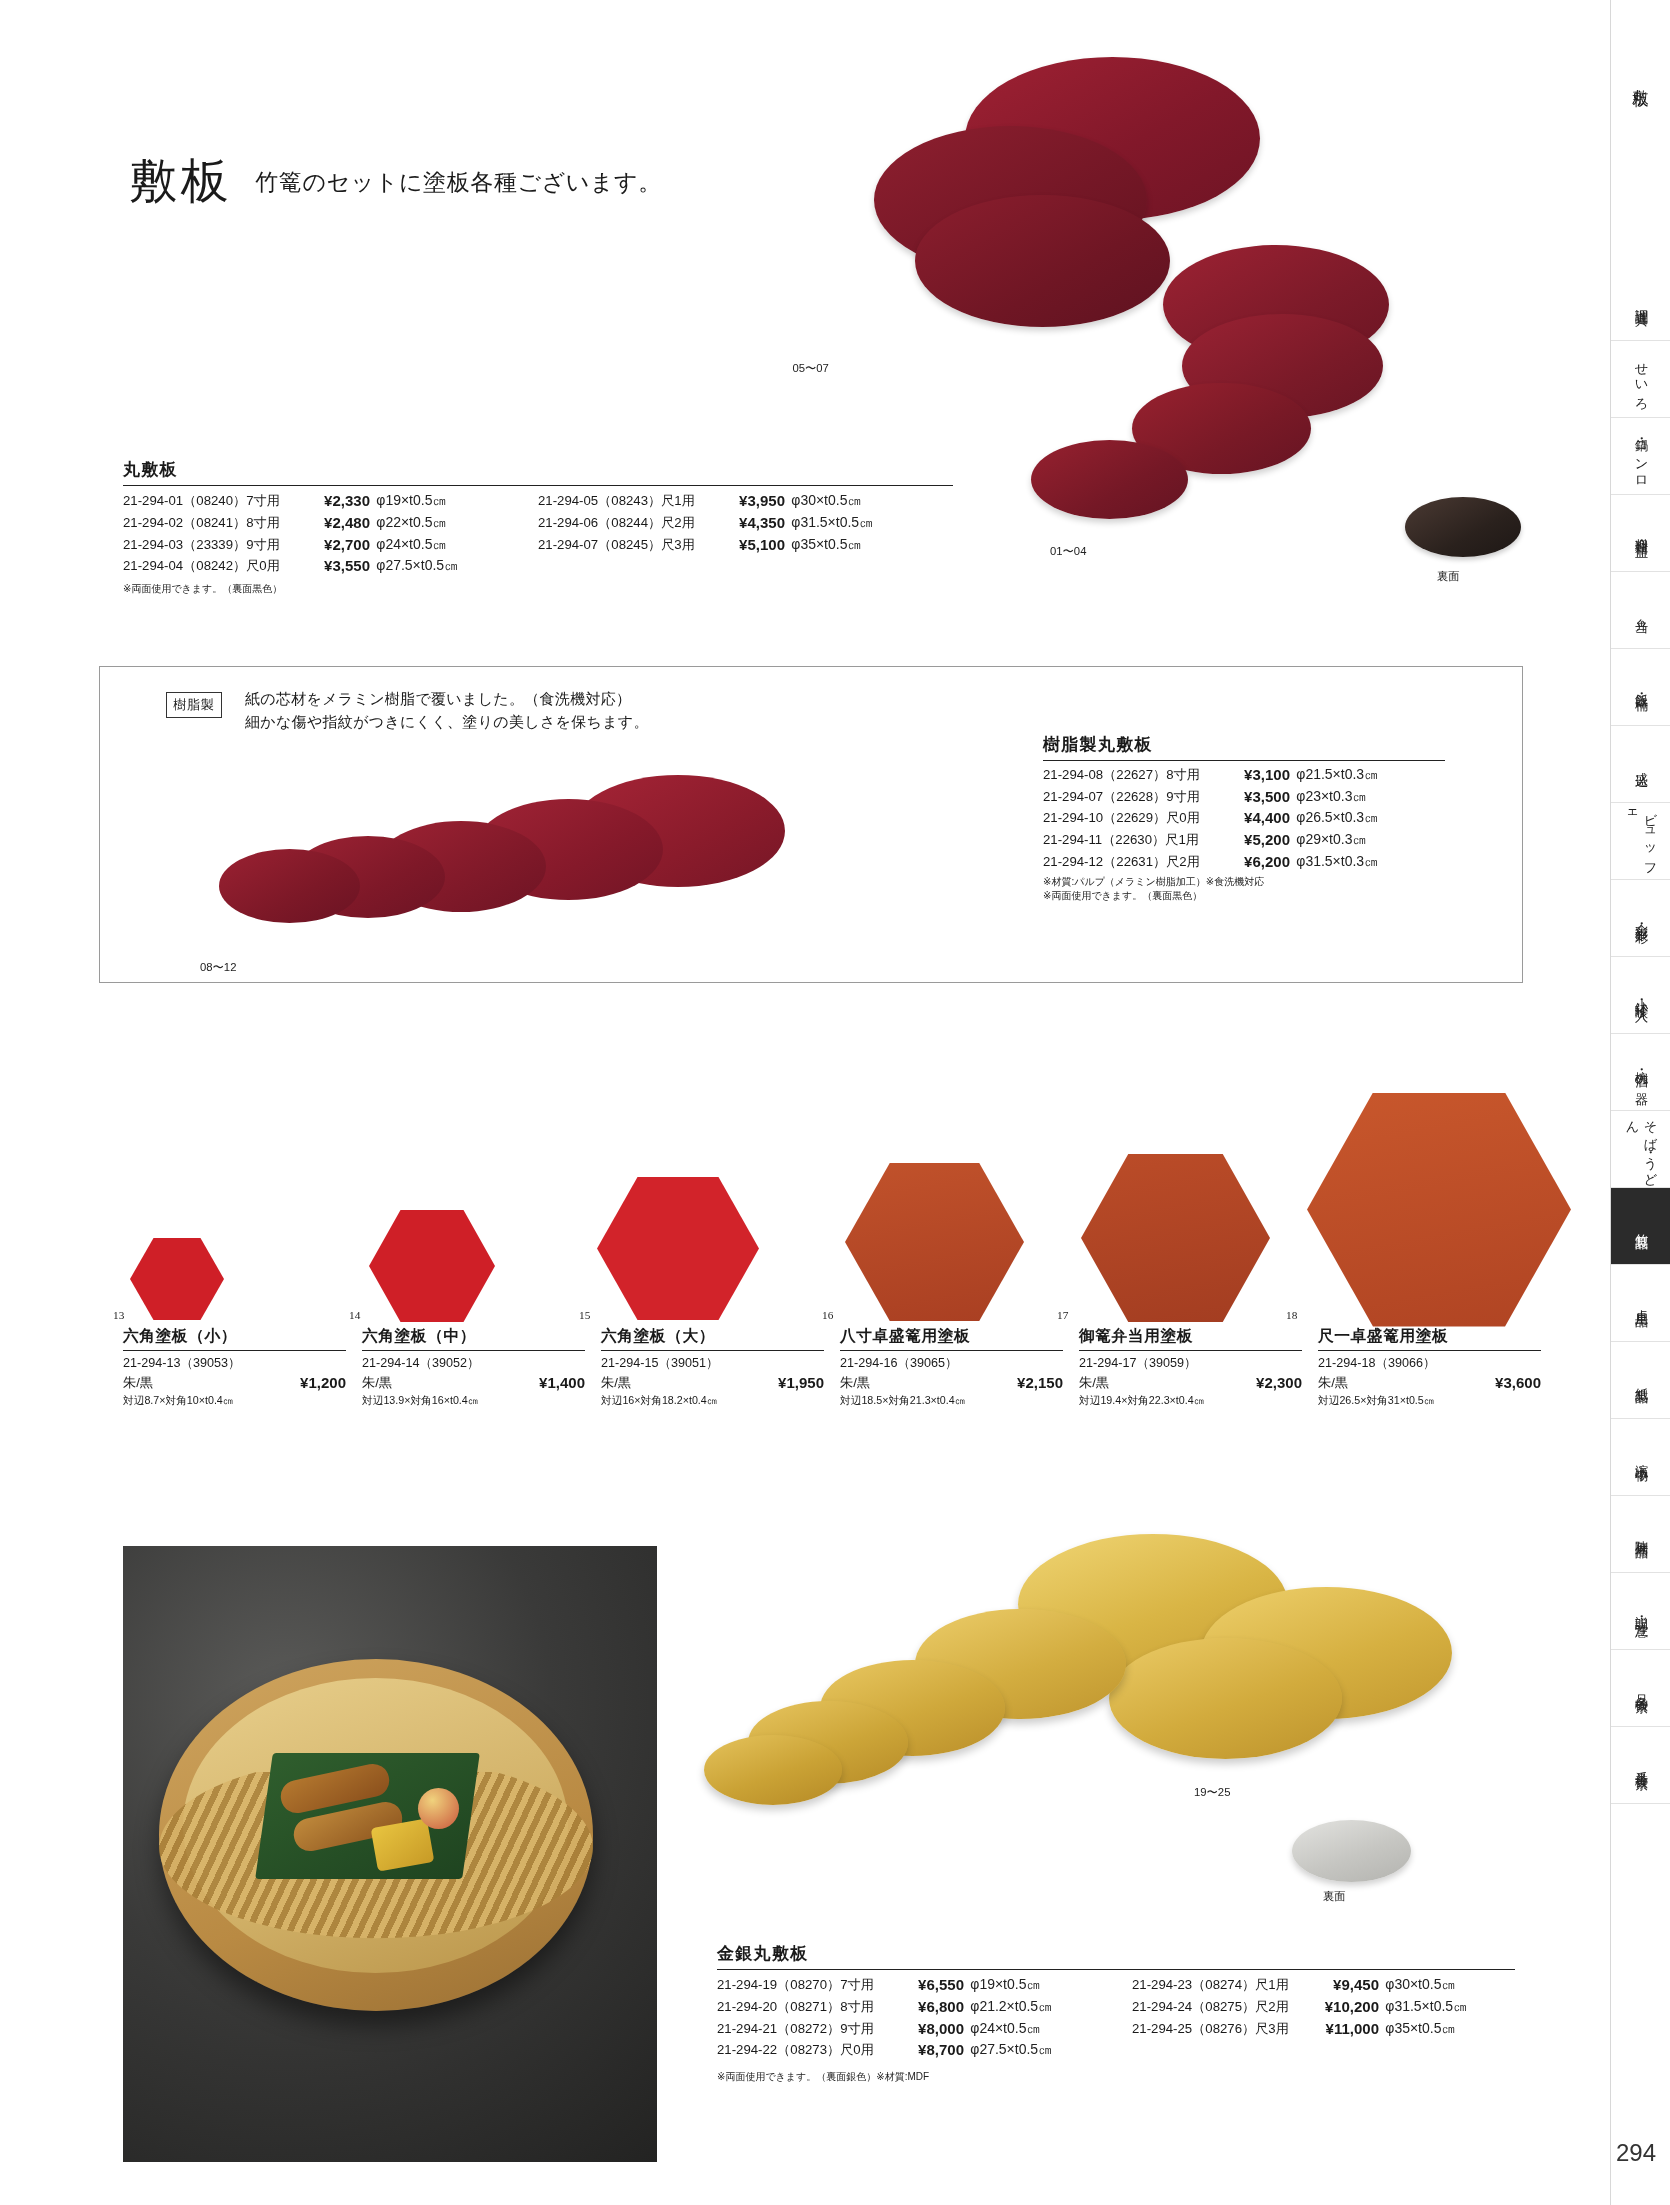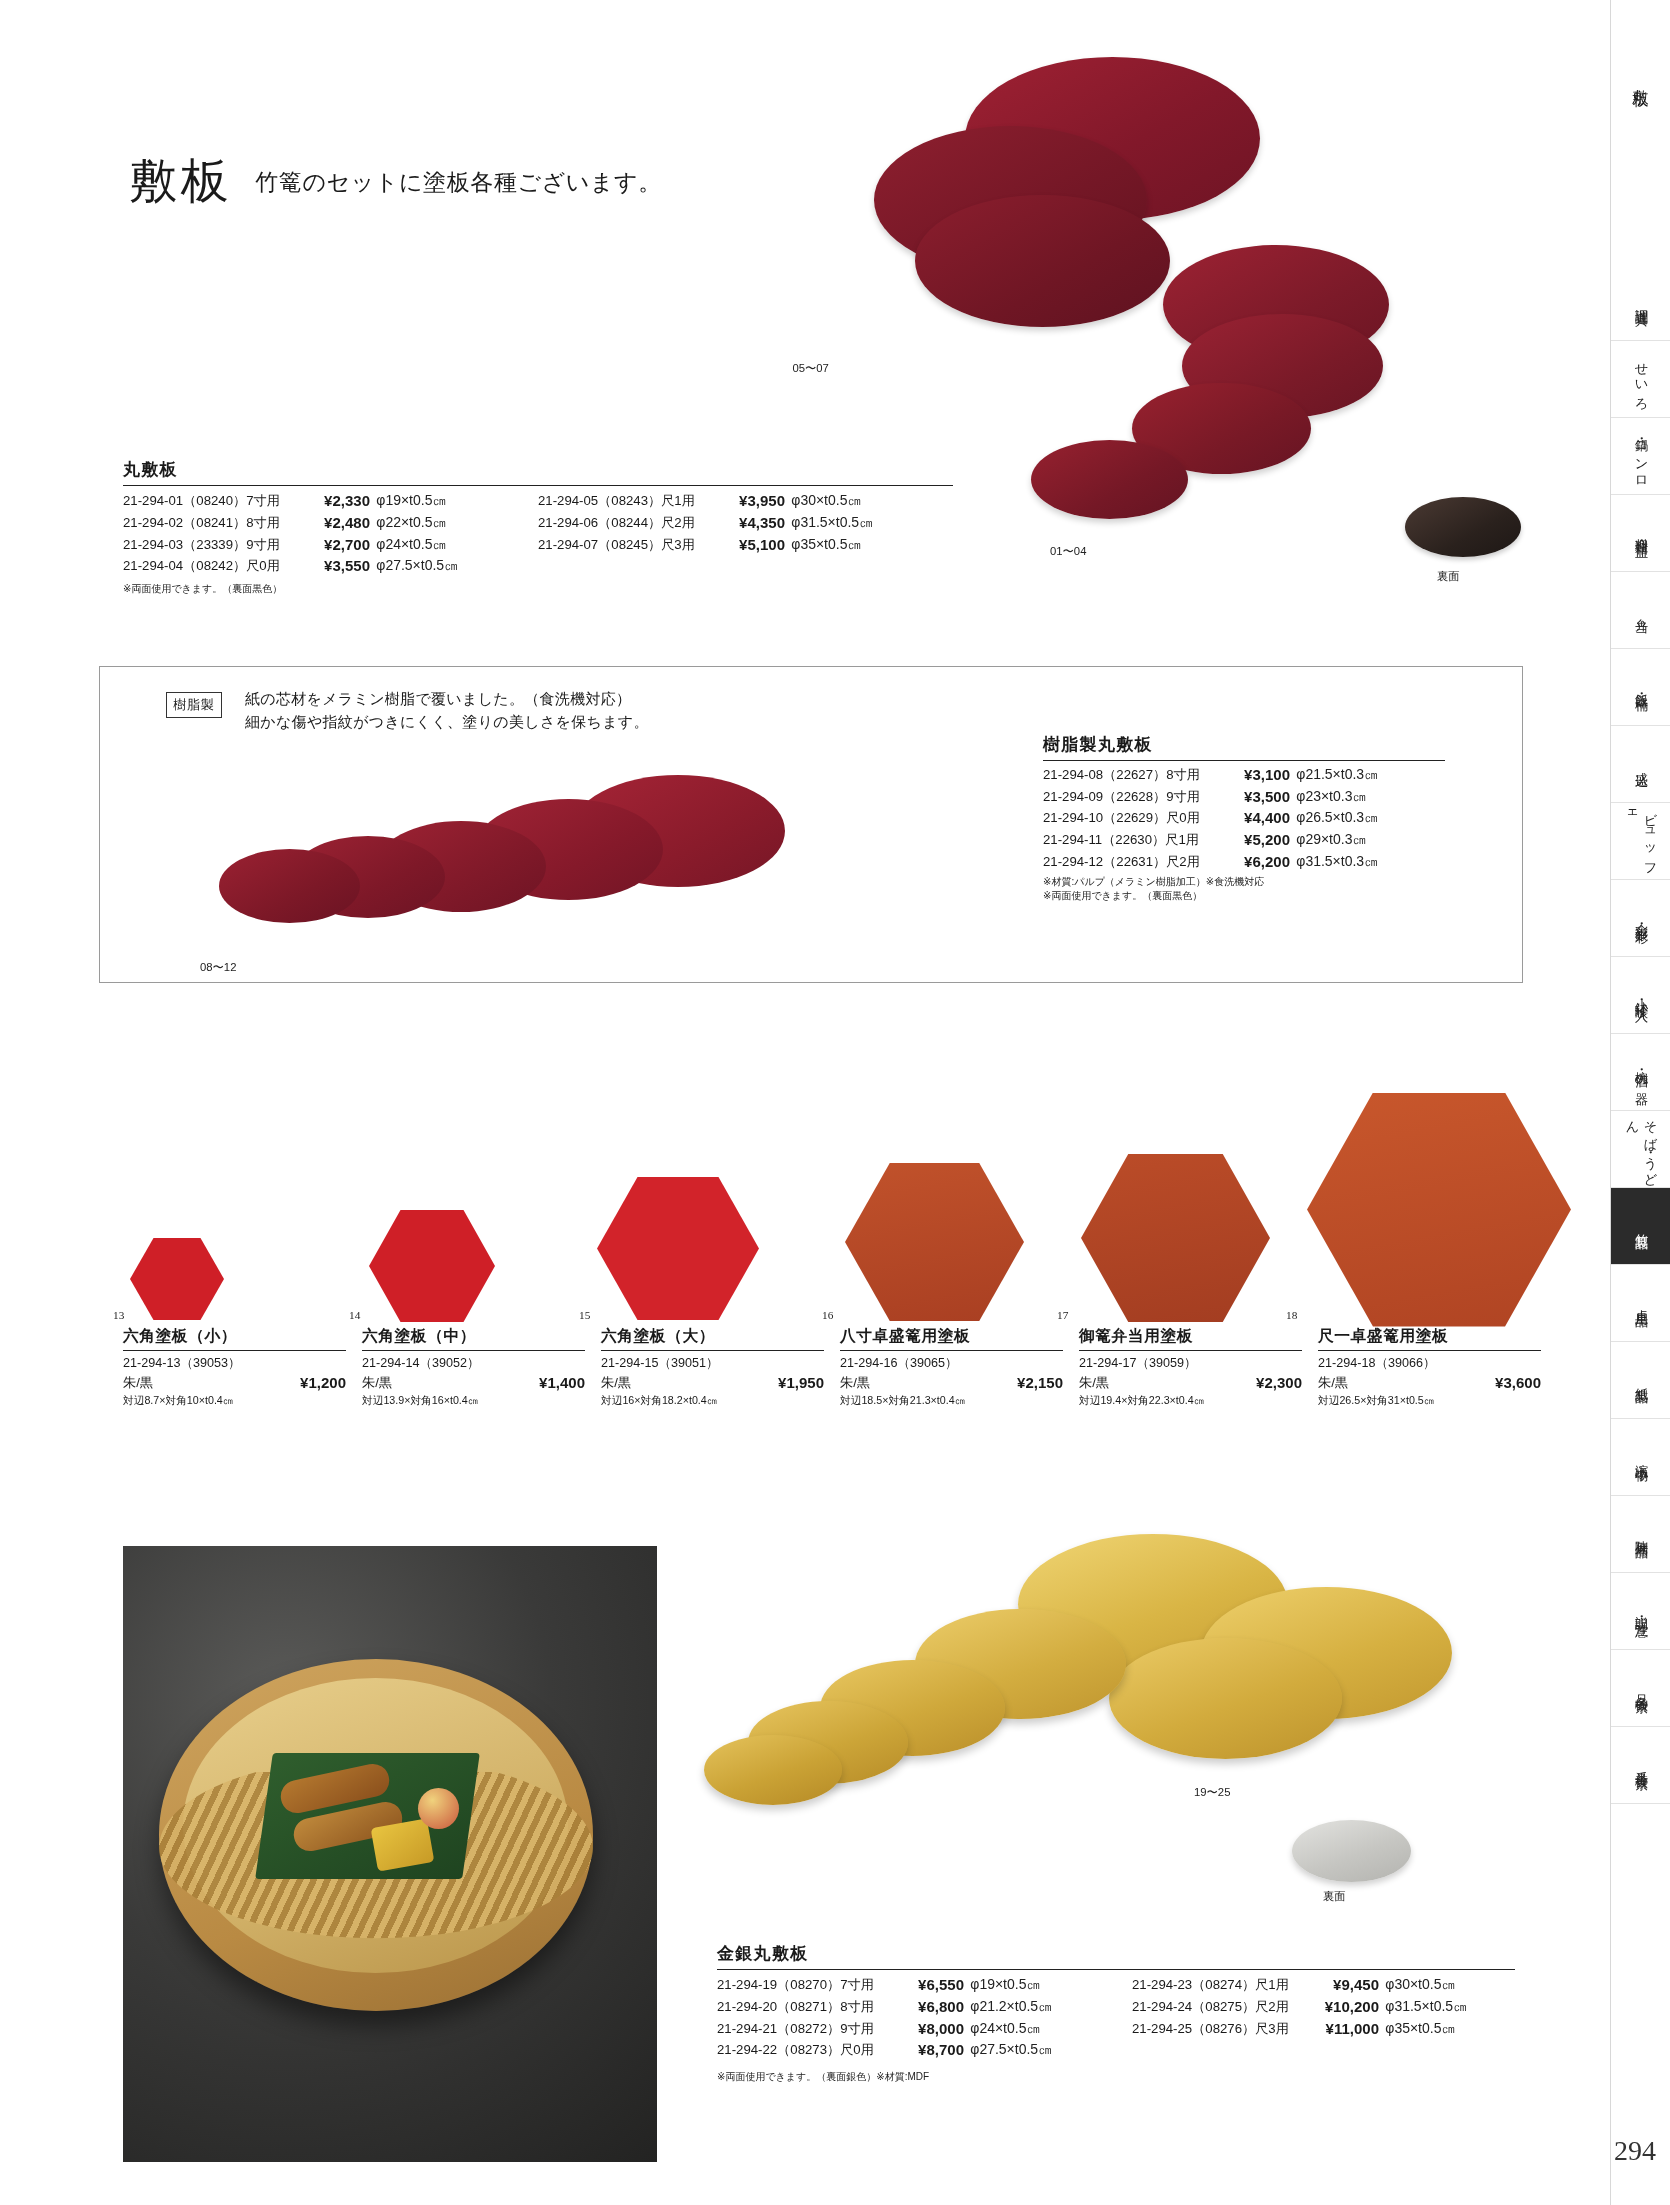--- a/index.html
+++ b/index.html
@@ -30,21 +30,21 @@
   .rail-item {
     width:60px; height:77px;
     display:flex; align-items:center; justify-content:center;
     border-bottom:0.6px solid #e2e2e2;
     font-size:13.2px; color:#222; letter-spacing:1.9px;
   }
   .rail-item span { writing-mode: vertical-rl; text-orientation: upright; }
   .rail-item.active { background:#2b2b2b; color:#fff; }
   .page-number {
     position:absolute; bottom:38px; right:14px;
-    font-size:28px; color:#333; font-family:Liberation Serif, serif;
+    font-size:24px; color:#333; font-family:Liberation Sans, sans-serif;
   }
 
   
   .title-block { position:absolute; left:129px; top:157px; display:flex; align-items:flex-end; }
   .title-main {
     font-family:"Liberation Serif","DejaVu Serif",serif;
     font-size:48px; letter-spacing:3.8px; line-height:1;
   }
   .title-sub { font-size:23px; margin-left:22.6px; margin-bottom:7.5px; letter-spacing:0.6px; }
 
@@ -195,21 +195,21 @@
     <div style="position:absolute;left:943px;top:66px;width:402px;">
       <div class="sec-title">樹脂製丸敷板</div>
       <div class="rule" style="width:402px;margin-top:3.8px;"></div>
       <div style="margin-top:5px;">
         <div class="list-row">
           <span class="c1 code">21-294-08（22627）8寸用</span>
           <span class="c2 price">¥3,100</span>
           <span class="c3 dim">φ21.5×t0.3㎝</span>
         </div>
         <div class="list-row">
-          <span class="c1 code">21-294-09（22628）9寸用</span>
+          <span class="c1 code">21-294-07（22628）9寸用</span>
           <span class="c2 price">¥3,500</span>
           <span class="c3 dim">φ23×t0.3㎝</span>
         </div>
         <div class="list-row">
           <span class="c1 code">21-294-10（22629）尺0用</span>
           <span class="c2 price">¥4,400</span>
           <span class="c3 dim">φ26.5×t0.3㎝</span>
         </div>
         <div class="list-row">
           <span class="c1 code">21-294-11（22630）尺1用</span>

